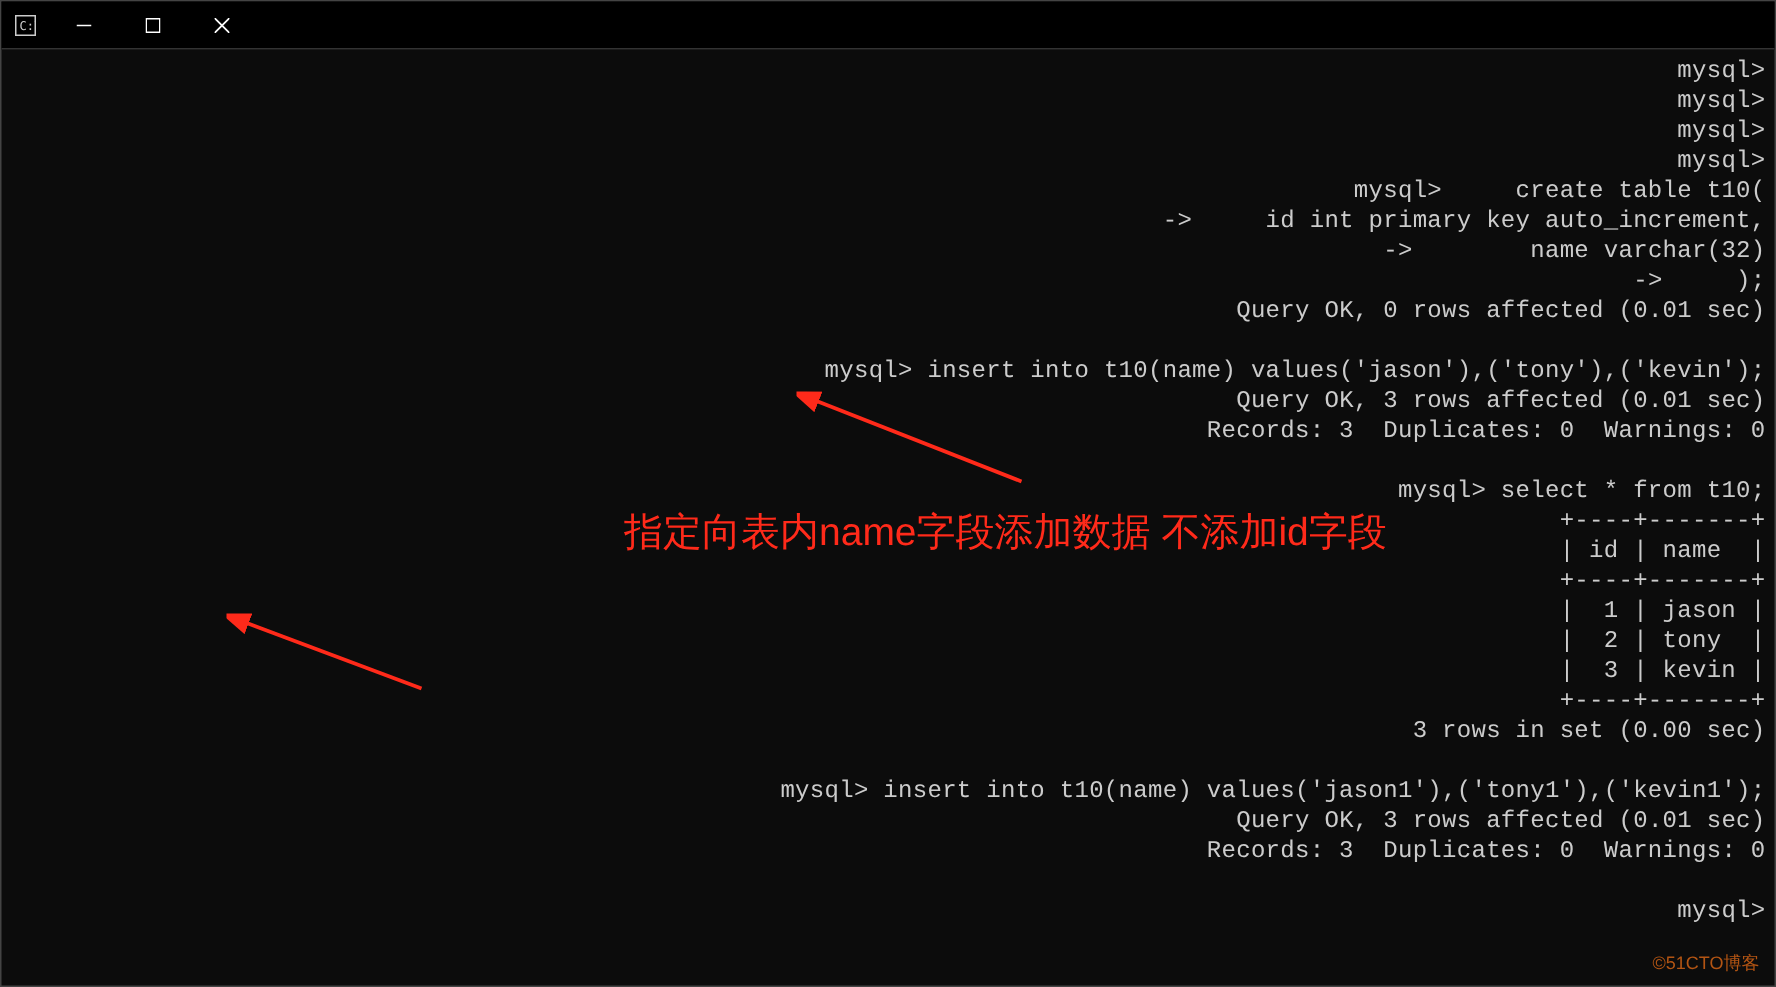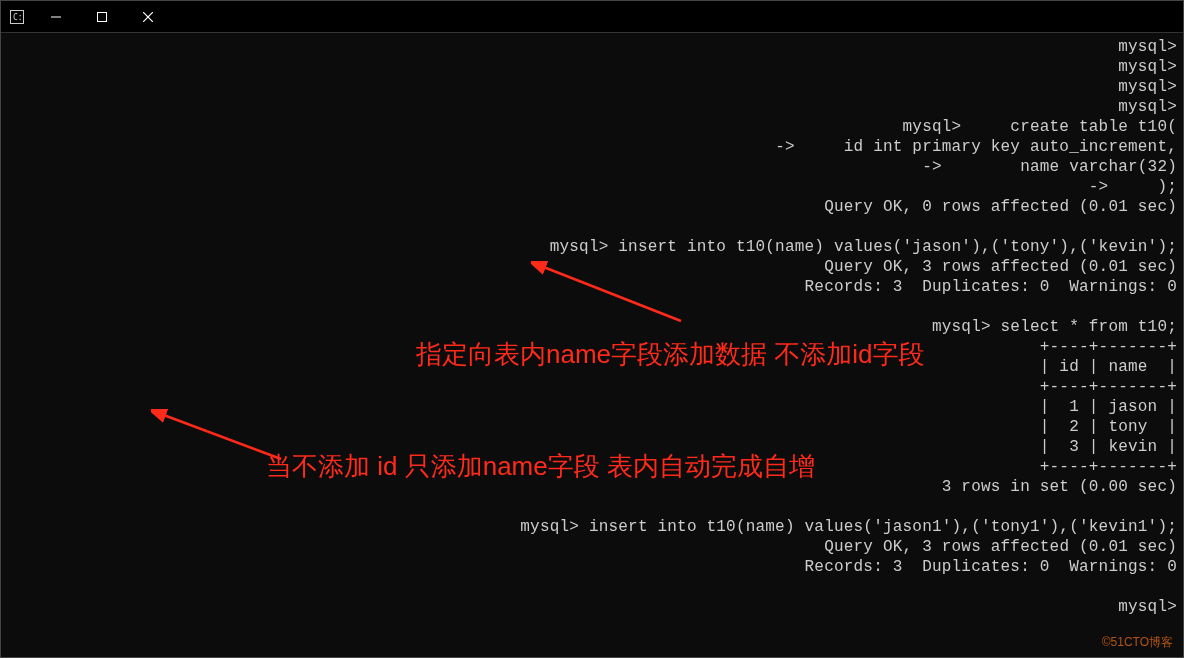--- a/index.html
+++ b/index.html
@@ -147,16 +147,15 @@
   <div class="anno" style="left:370px; top:336px;margin-left:45px;">指定向表内name字段添加数据 不添加id字段</div>
 
   <svg class="arrow" style="left:150px; top:408px;" width="140" height="60">
     <defs>
         <marker id="ah2" markerWidth="10" markerHeight="10" refX="2" refY="3" orient="auto">
           <path d="M0,0 L0,6 L8,3 z" fill="#ff2a1a"></path>
         </marker>
       </defs>
     <line x1="130" y1="50" x2="10" y2="5" stroke="#ff2a1a" stroke-width="2.5" marker-end="url(#ah2)"></line>
   </svg>
-  <div class="anno" style="left:265px; top:448px;">当不添加 id 只添加name字段 表内自动完成自增</div>
 
   <div class="watermark">©51CTO博客</div>
 </div>
 
 </body></html>

